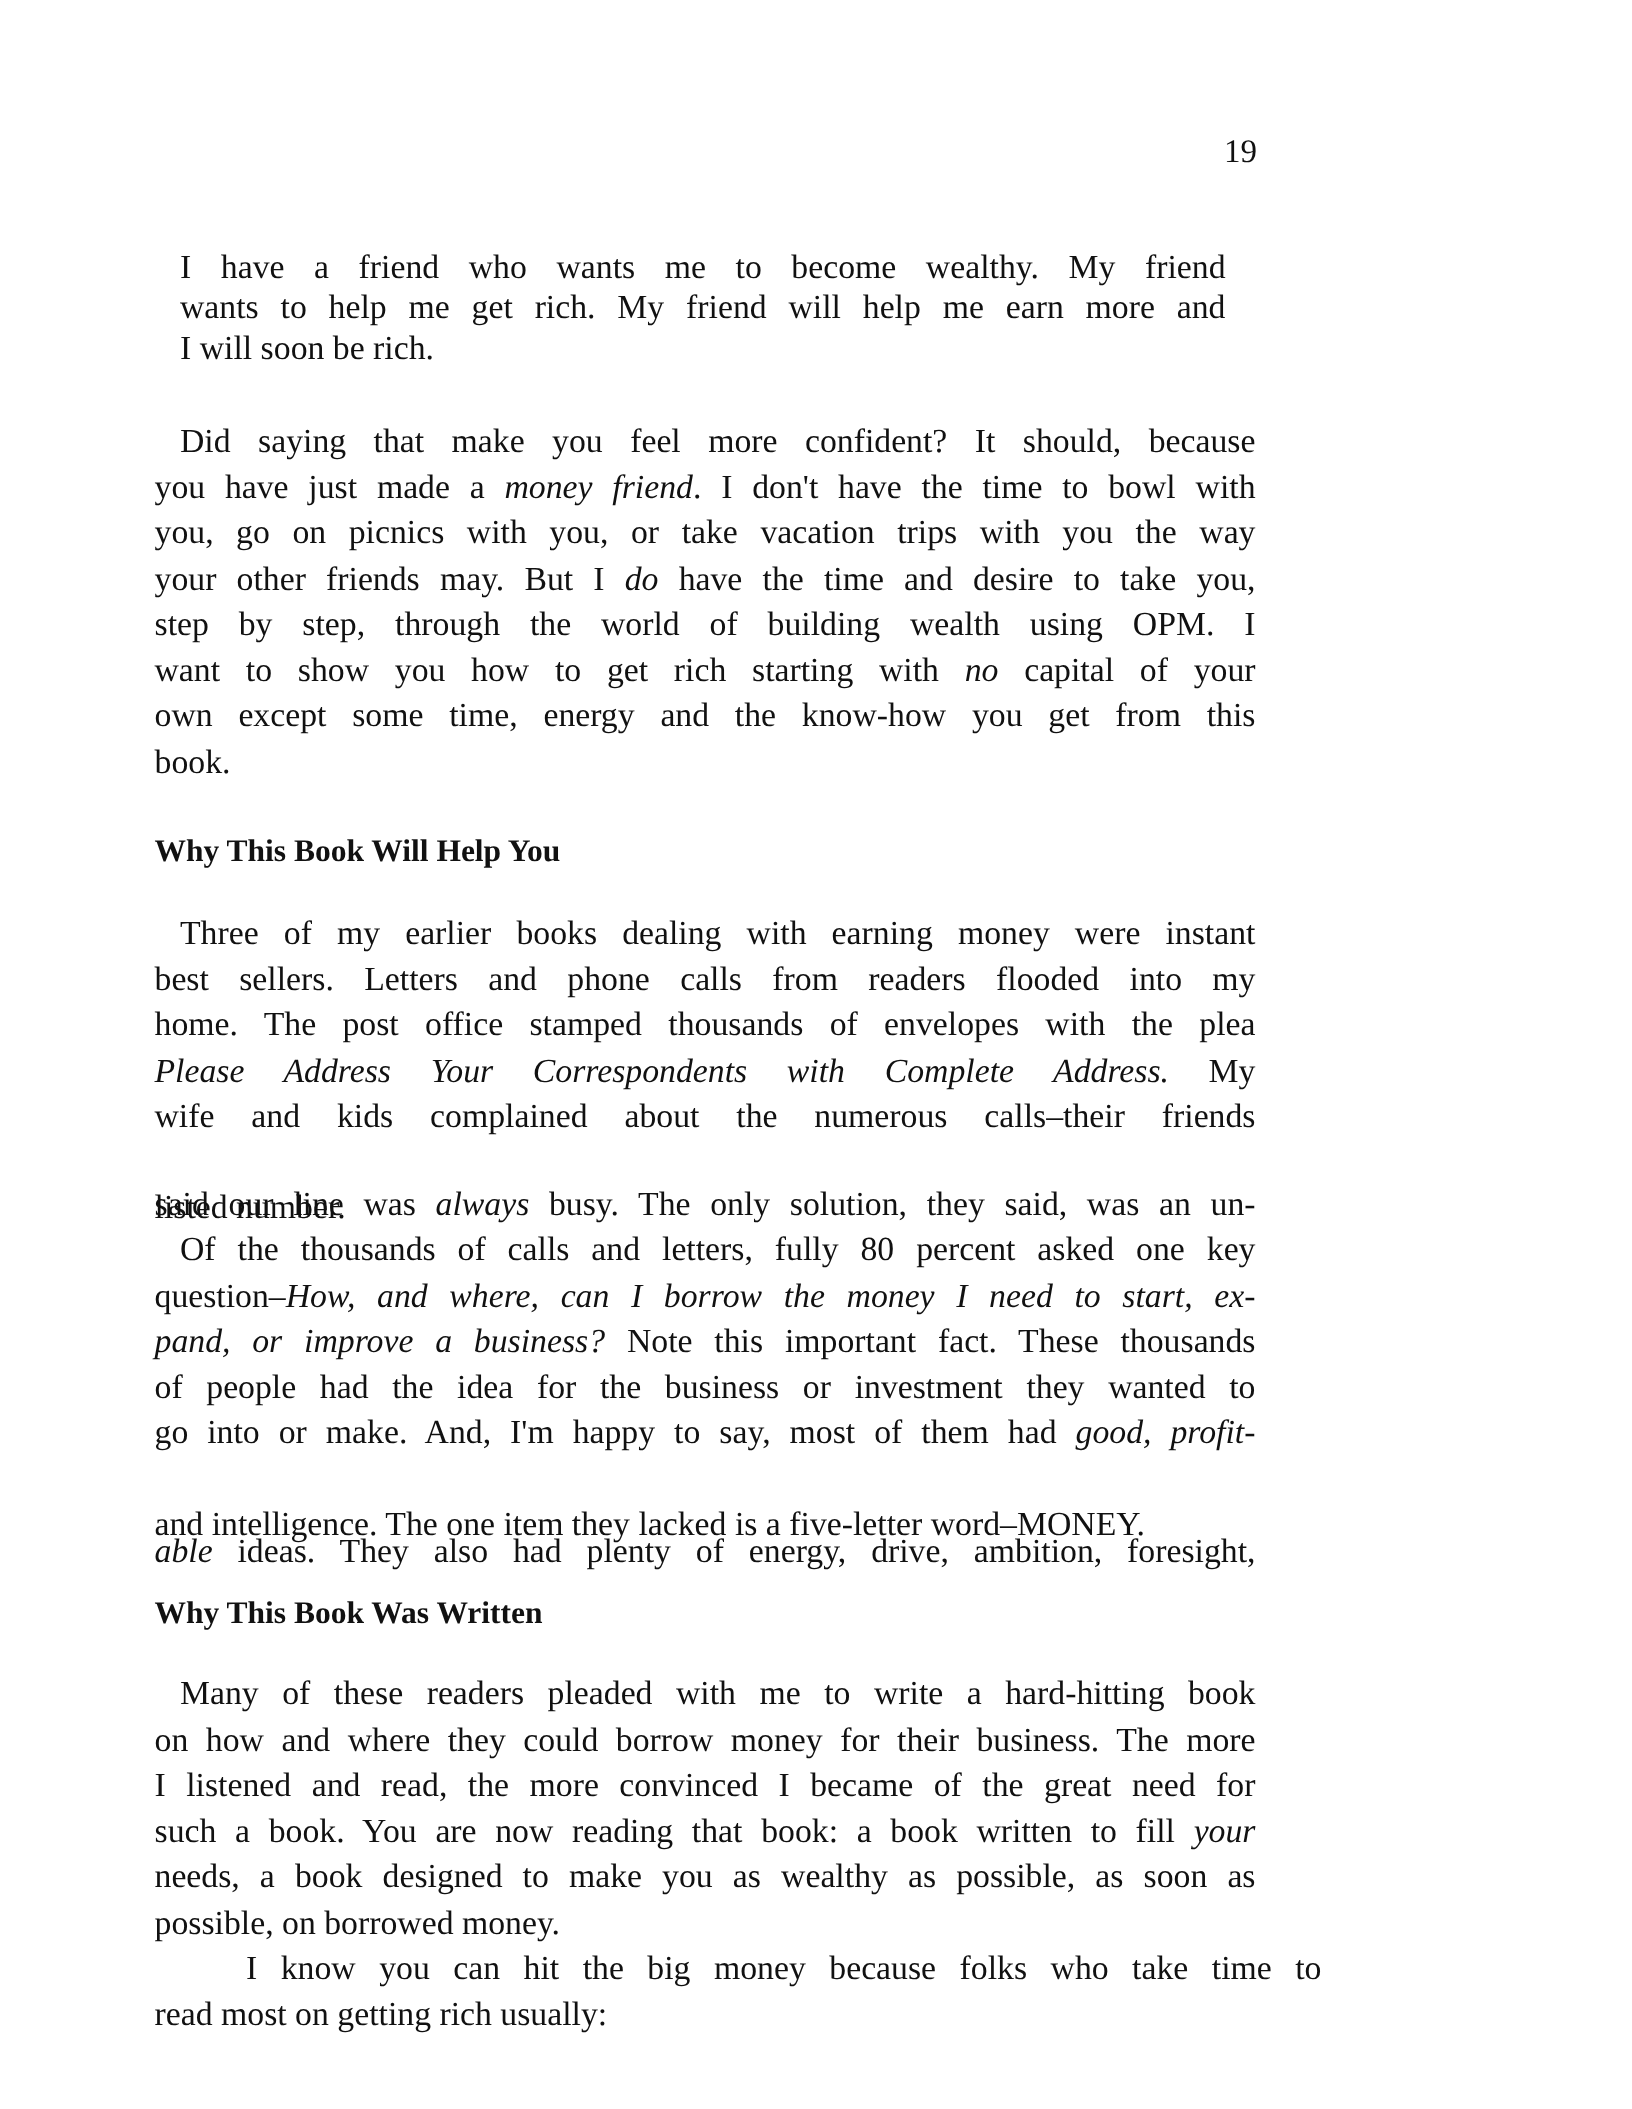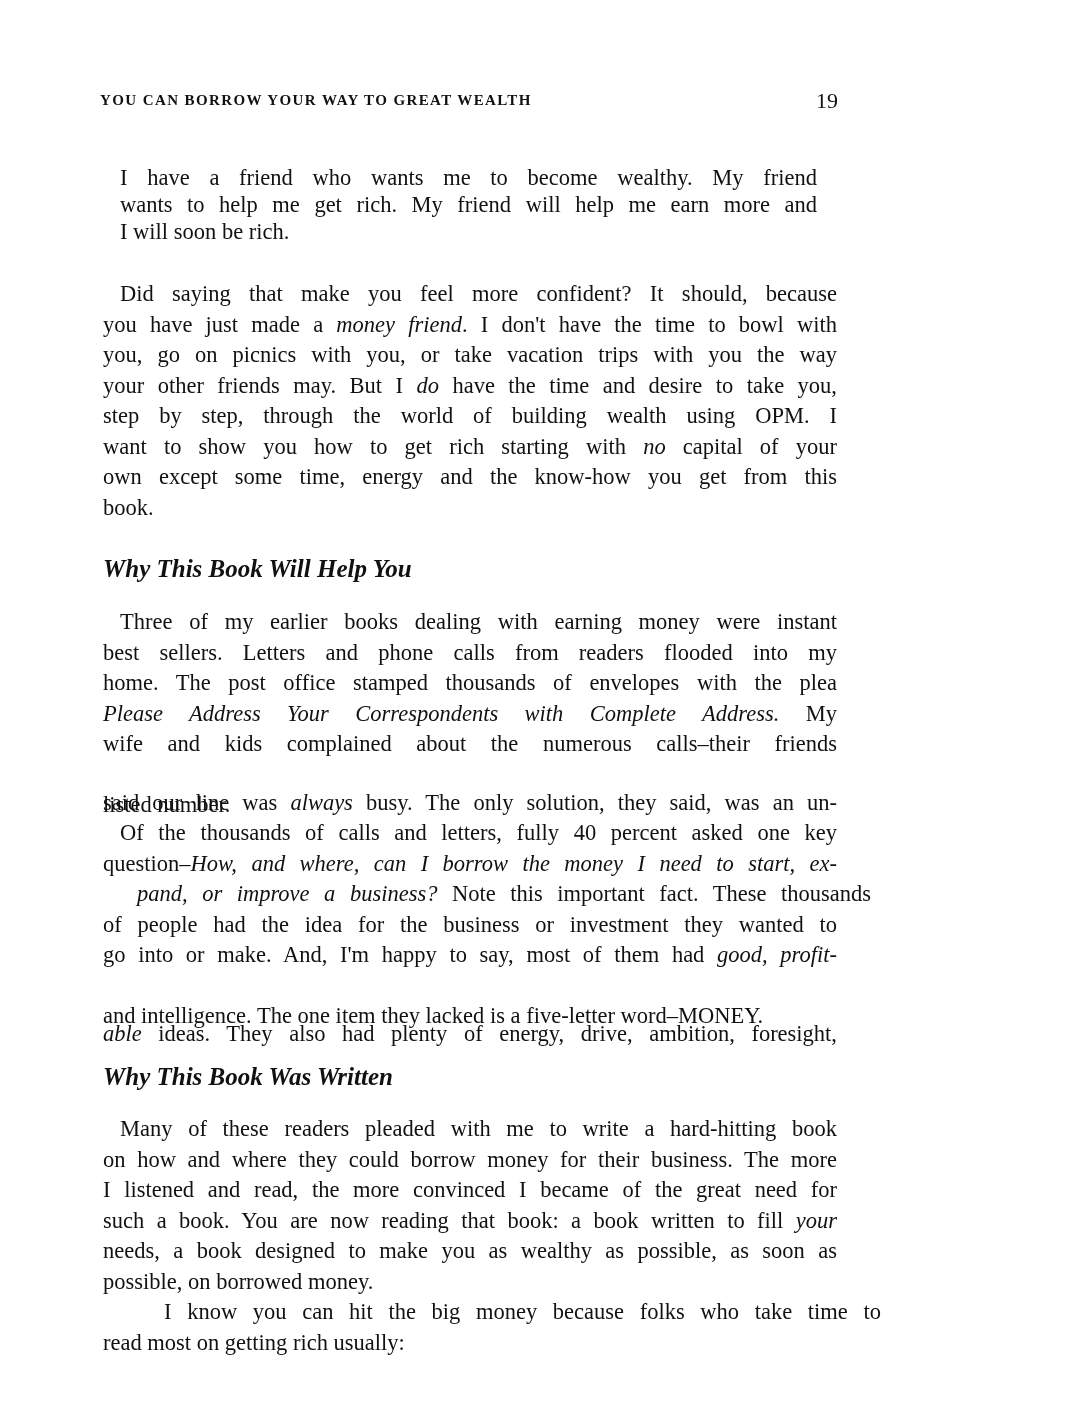--- a/index.html
+++ b/index.html
@@ -7,28 +7,27 @@
          font-family: "Liberation Serif", "DejaVu Serif", serif; color: #111111; }
   .header { position: absolute; left: 100px; top: 88px; width: 738px; height: 30px; }
   .running-head { position: absolute; left: 0; top: 4px; font-size: 15px; font-weight: bold;
                   letter-spacing: 1.4px; font-variant: small-caps; text-transform: uppercase; }
   .page-num { position: absolute; right: 0; top: 0; font-size: 22px; }
   .line { position: absolute; left: 103px; width: 734px; font-size: 22.5px; line-height: 30px;
           white-space: nowrap; text-align: justify; text-align-last: justify; }
   .line.last { text-align-last: left; }
   .line.indent { left: 120px; width: 717px; }
   .quote .line { left: 120px; width: 697px; }
-  .heading { position: absolute; left: 103px; font-size: 25px; font-style: italic; font-weight: bold; }
+  .heading { position: absolute; left: 103px; font-size: 21px; font-weight: bold; }
   em, .i { font-style: italic; }
 </style>
 </head>
 <body>
 
 <div class="header">
-  <span class="running-head">YOU CAN BORROW YOUR WAY TO GREAT WEALTH</span>
   <span class="page-num">19</span>
 </div>
 
 <div class="quote">
   <div class="line" style="top:163px">I have a friend who wants me to become wealthy. My friend</div>
   <div class="line" style="top:190px">wants to help me get rich. My friend will help me earn more and</div>
   <div class="line last" style="top:217px">I will soon be rich.</div>
 </div>
 
 <div>
@@ -46,23 +45,23 @@
 <div>
     <div class="line indent" style="top: 607px;">Three of my earlier books dealing with earning money were instant</div>
     <div class="line" style="top: 637.5px;">best sellers. Letters and phone calls from readers flooded into my</div>
     <div class="line" style="top: 668px;">home. The post office stamped thousands of envelopes with the plea</div>
     <div class="line" style="top: 698.5px;"><em>Please Address Your Correspondents with Complete Address.</em> My</div>
     <div class="line" style="top: 729px;">wife and kids complained about the numerous calls–their friends</div>
     <div class="line" style="top: 788px;">said our line was <em>always</em> busy. The only solution, they said, was an un-</div>
     <div class="line last" style="top: 790px;">listed number.</div>
   </div>
 <div>
-    <div class="line indent" style="top: 818px;">Of the thousands of calls and letters, fully 40 percent asked one key</div>
+    <div class="line indent" style="top: 818px;">Of the thousands of calls and letters, fully 80 percent asked one key</div>
     <div class="line" style="top: 848.5px;">question–<em>How, and where, can I borrow the money I need to start, ex-</em></div>
-    <div class="line" style="top: 879px; margin-left: 34px;"><em>pand, or improve a business?</em> Note this important fact. These thousands</div>
+    <div class="line" style="top: 879px;"><em>pand, or improve a business?</em> Note this important fact. These thousands</div>
     <div class="line" style="top: 909.5px;">of people had the idea for the business or investment they wanted to</div>
     <div class="line" style="top: 940px;">go into or make. And, I'm happy to say, most of them had <em>good, profit-</em></div>
     <div class="line" style="top: 1019px;"><em>able</em> ideas. They also had plenty of energy, drive, ambition, foresight,</div>
     <div class="line last" style="top: 1001px;">and intelligence. The one item they lacked is a five-letter word–MONEY.</div>
   </div>
 
 <div class="heading" style="top:1063px">Why This Book Was Written</div>
 <div>
     <div class="line indent" style="top: 1114px;">Many of these readers pleaded with me to write a hard-hitting book</div>
     <div class="line" style="top: 1144.5px;">on how and where they could borrow money for their business. The more</div>

